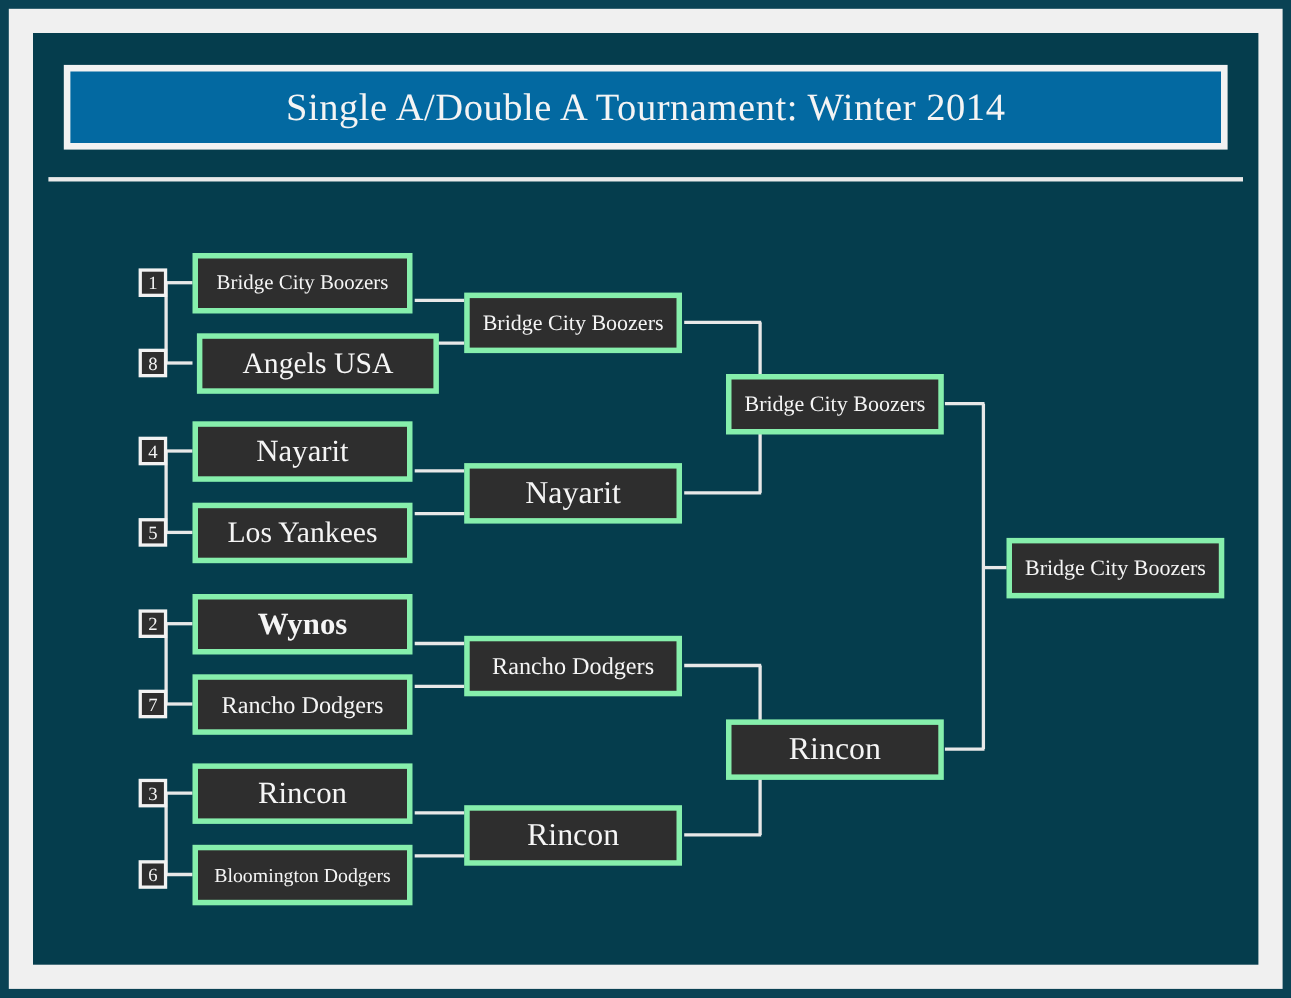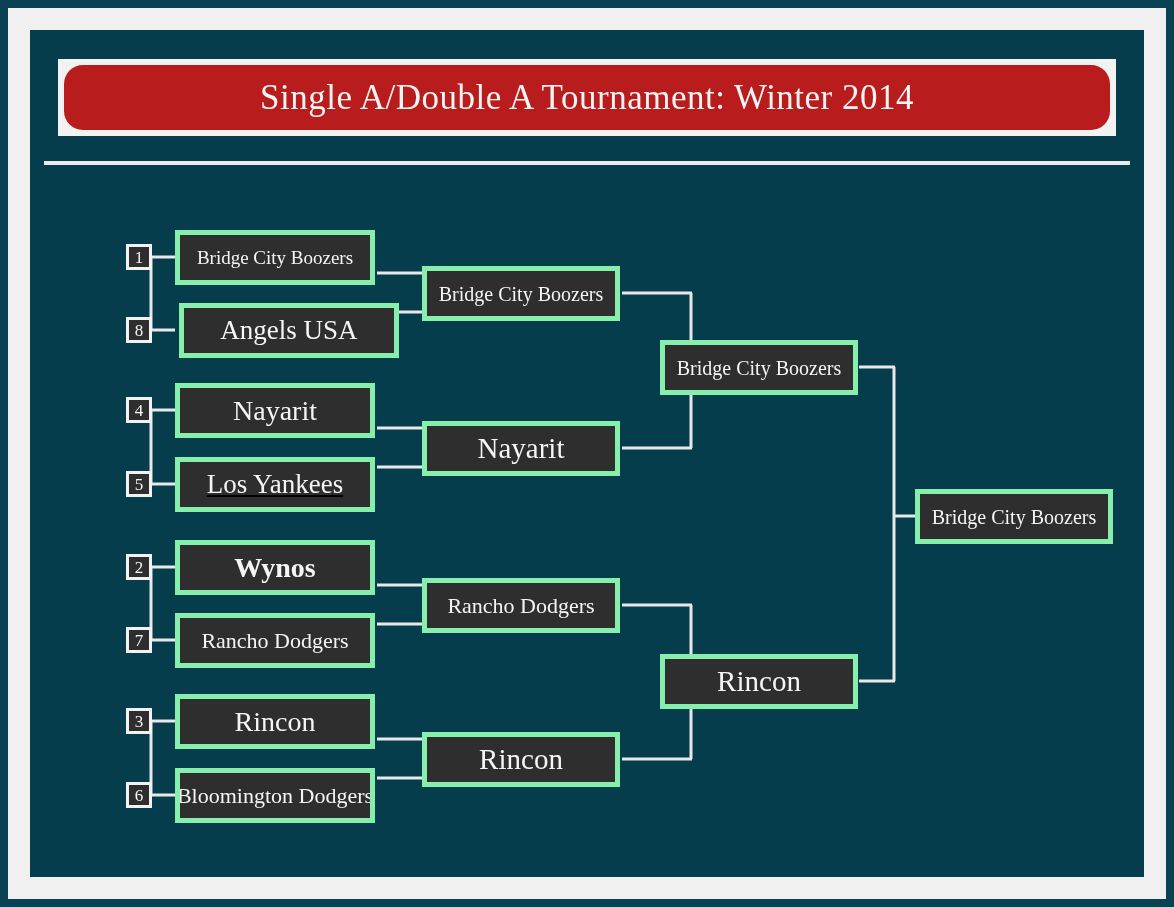--- a/index.html
+++ b/index.html
@@ -47,26 +47,25 @@
     width: 1058px;
     height: 77px;
     background: #f2f2f2;
     box-sizing: border-box;
   }
   #title-box {
     position: absolute;
     left: 64px; top: 65px;
     width: 1046px;
     height: 65px;
-    background: #b91c1c;
+    background: #0369a1;
     box-sizing: border-box;
     display: flex;
     align-items: center;
     justify-content: center;
-    border-radius: 19px;
   }
   #title-text {
     color: #f4f4f4;
     font-size: 35px;
     letter-spacing: 0.5px;
     line-height: 1;
     white-space: nowrap;
   }
   #title-divider {
     position: absolute;
@@ -250,21 +249,21 @@
           <span class="tname" style="font-size:27px;">Angels USA</span>
         </div>
     </div>
 
     <div class="team" style="left:175px; top:383px; width:200px; height:55px;">
       <div class="fill">
           <span class="tname" style="font-size:28px;">Nayarit</span>
         </div>
     </div>
 
-    <div class="team" style="left:175px; top:457px; width:200px; height:55px;text-decoration:underline;">
+    <div class="team" style="left:175px; top:457px; width:200px; height:55px;">
       <div class="fill">
           <span class="tname" style="font-size:27px;">Los Yankees</span>
         </div>
     </div>
 
     <div class="team" style="left:175px; top:540px; width:200px; height:55px;">
       <div class="fill">
           <span class="tname" style="font-size:28px;font-weight:bold;">Wynos</span>
         </div>
     </div>
@@ -276,21 +275,21 @@
     </div>
 
     <div class="team" style="left:175px; top:694px; width:200px; height:55px;">
       <div class="fill">
           <span class="tname" style="font-size:28px;">Rincon</span>
         </div>
     </div>
 
     <div class="team" style="left:175px; top:768px; width:200px; height:55px;">
       <div class="fill">
-          <span class="tname" style="font-size:22px;">Bloomington Dodgers</span>
+          <span class="tname" style="font-size:18px;">Bloomington Dodgers</span>
         </div>
     </div>
 
     <div class="team" style="left:422px; top:266px; width:198px; height:55px;">
       <div class="fill">
           <span class="tname" style="font-size:20px;">Bridge City Boozers</span>
         </div>
     </div>
 
     <div class="team" style="left:422px; top:421px; width:198px; height:55px;">

